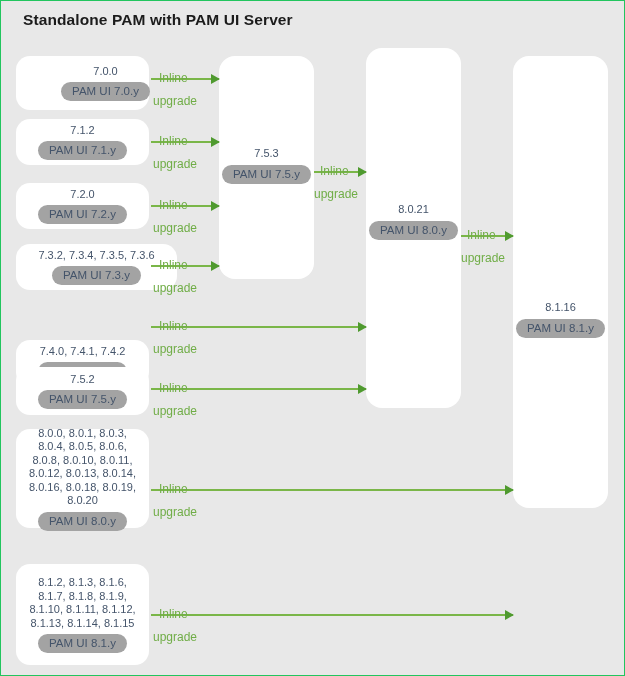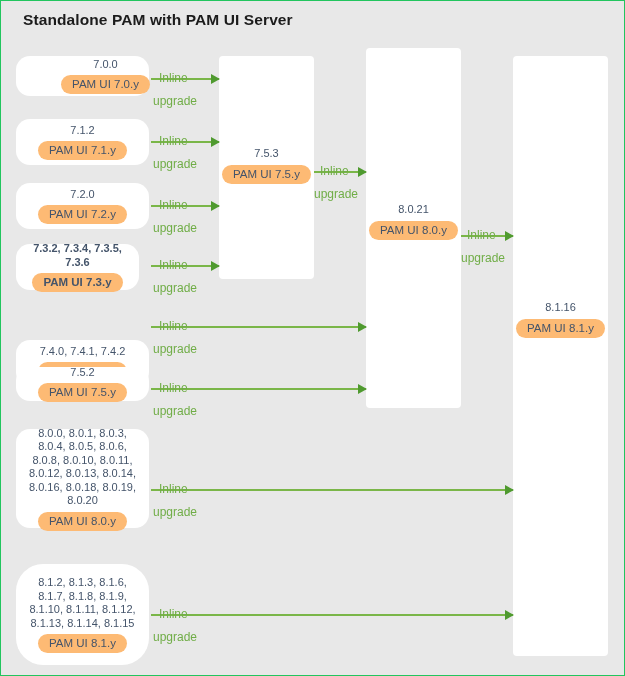--- a/index.html
+++ b/index.html
@@ -38,35 +38,35 @@
     position: absolute;
     box-sizing: border-box;
     background: #ffffff;
     border-radius: 14px;
     display: flex;
     flex-direction: column;
     align-items: center;
     justify-content: center;
   }
   .node.tall {
-    border-radius: 4px;
+    border-radius: 16px;
   }
 
   .node-version {
     font-size: 11px;
     color: #44546a;
     text-align: center;
     line-height: 13.5px;
     white-space: pre-line;
     padding: 0 4px;
   }
 
   .node-pill {
     margin-top: 4px;
-    background: #fdba74;
+    background: #a3a3a3;
     border-radius: 10px;
     padding: 2px 11px 3px 11px;
     font-size: 11.5px;
     color: #44546a;
     white-space: nowrap;
     line-height: 14px;
   }
 
   
   .node .inner-abs {
@@ -112,61 +112,61 @@
     display: block;
   }
 </style>
 </head>
 <body>
 
 <div id="diagram-root">
 
   <div id="diagram-title">Standalone PAM with PAM UI Server</div>
 
-  <div class="node" style="left:15px; top:55px; width:133px; height:40px;padding-left:46px;">
+  <div class="node" style="left:15px; top:55px; width:133px; height:54px;padding-left:46px;">
     <div class="node-version">7.0.0</div>
     <div class="node-pill">PAM UI 7.0.y</div>
   </div>
 
   <div class="node" style="left:15px; top:118px; width:133px; height:46px;">
     <div class="node-version">7.1.2</div>
     <div class="node-pill">PAM UI 7.1.y</div>
   </div>
 
   <div class="node" style="left:15px; top:182px; width:133px; height:46px;">
     <div class="node-version">7.2.0</div>
     <div class="node-pill">PAM UI 7.2.y</div>
   </div>
 
-  <div class="node" style="left:15px; top:243px; width:123px; height:46px;font-weight:bold;">
+  <div class="node" style="left:15px; top:243px; width:161px; height:46px;">
     <div class="node-version">7.3.2, 7.3.4, 7.3.5, 7.3.6</div>
     <div class="node-pill">PAM UI 7.3.y</div>
   </div>
 
   <div class="node" style="left:15px; top:303px; width:133px; height:46px;margin-top:36px;">
     <div class="node-version">7.4.0, 7.4.1, 7.4.2</div>
     <div class="node-pill">PAM UI 7.4.y</div>
   </div>
 
-  <div class="node" style="left:15px; top:366px; width:133px; height:34px;">
+  <div class="node" style="left:15px; top:366px; width:133px; height:48px;">
     <div class="node-version">7.5.2</div>
     <div class="node-pill">PAM UI 7.5.y</div>
   </div>
 
   <div class="node" style="left:15px; top:428px; width:133px; height:99px;">
     <div class="node-version">8.0.0, 8.0.1, 8.0.3,
 8.0.4, 8.0.5, 8.0.6,
 8.0.8, 8.0.10, 8.0.11,
 8.0.12, 8.0.13, 8.0.14,
 8.0.16, 8.0.18, 8.0.19,
 8.0.20</div>
     <div class="node-pill">PAM UI 8.0.y</div>
   </div>
 
-  <div class="node" style="left:15px; top:563px; width:133px; height:101px;border-radius:27px;">
+  <div class="node" style="left:15px; top:563px; width:133px; height:101px;">
     <div class="node-version">8.1.2, 8.1.3, 8.1.6,
 8.1.7, 8.1.8, 8.1.9,
 8.1.10, 8.1.11, 8.1.12,
 8.1.13, 8.1.14, 8.1.15</div>
     <div class="node-pill">PAM UI 8.1.y</div>
   </div>
 
   <div class="node tall" style="left:218px; top:55px; width:95px; height:223px;">
     <div class="inner-abs" style="top:91px;">
       <div class="node-version">7.5.3</div>
@@ -174,21 +174,21 @@
     </div>
   </div>
 
   <div class="node tall" style="left:365px; top:47px; width:95px; height:360px;">
     <div class="inner-abs" style="top:155px;">
       <div class="node-version">8.0.21</div>
       <div class="node-pill">PAM UI 8.0.y</div>
     </div>
   </div>
 
-  <div class="node tall" style="left:512px; top:55px; width:95px; height:600px;">
+  <div class="node tall" style="left:512px; top:55px; width:95px; height:452px;">
     <div class="inner-abs" style="top:245px;">
       <div class="node-version">8.1.16</div>
       <div class="node-pill">PAM UI 8.1.y</div>
     </div>
   </div>
 
   <div class="arrow" style="left:150px; top:77px; width:68px;"></div>
   <div class="arrow-label" style="left:152px; top:60px;">
     <span class="ln1">Inline</span>
     <span class="ln2">upgrade</span>

